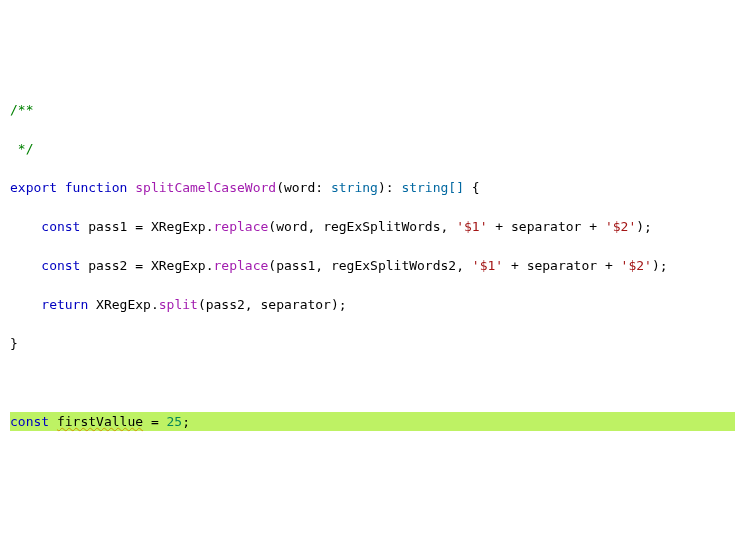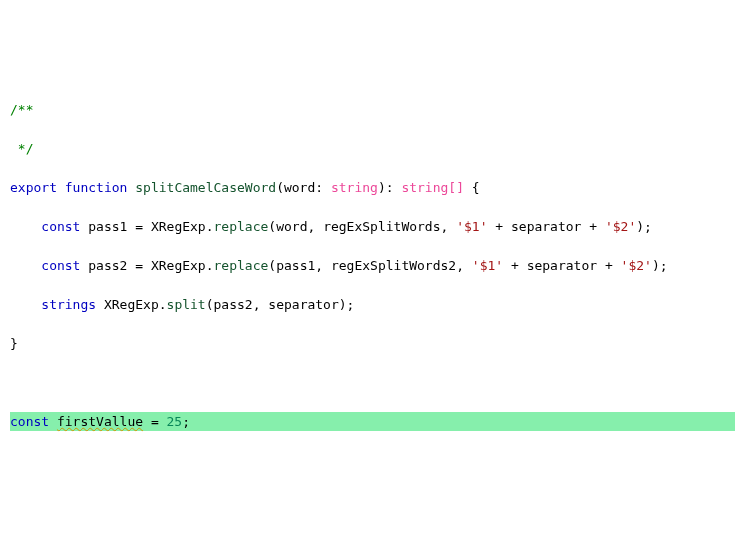--- a/index.html
+++ b/index.html
@@ -14,50 +14,50 @@
     overflow: hidden;
     line-height: 1.5;
     white-space: pre;
   }
   .code-area {
     padding: 2px 10px;
   }
   .line { display: block; min-height: 1.5em; }
   .comment { color: #008000; }
   .keyword { color: #0000c0; }
-  .func { color: #14532d; }
-  .type { color: #ec4899; }
+  .func { color: #a21caf; }
+  .type { color: #0369a1; }
   .string { color: #a31515; }
   .number { color: #098658; }
   .ident { color: #000000; }
   .punct { color: #000000; }
   .warn-underline {
     text-decoration-line: underline;
     text-decoration-style: wavy;
     text-decoration-color: #cc9900;
     text-decoration-thickness: 1px;
   }
   .highlight-line {
-    background: #86efac;
+    background: #bef264;
     display: block;
     width: 100%;
   }
 </style>
 </head>
 <body>
 
 
 
 <div class="code-area">
 <span class="line"><span class="comment">/**</span></span>
 <span class="line"><span class="comment"> */</span></span>
 <span class="line"><span class="keyword">export</span><span> </span><span class="keyword">function</span><span> </span><span class="func">splitCamelCaseWord</span><span class="punct">(</span><span class="ident">word</span><span class="punct">: </span><span class="type">string</span><span class="punct">)</span><span class="punct">: </span><span class="type">string[]</span><span class="punct"> {</span></span>
 <span class="line"><span>    </span><span class="keyword">const</span><span> </span><span class="ident">pass1</span><span class="punct"> = </span><span class="ident">XRegExp</span><span class="punct">.</span><span class="func">replace</span><span class="punct">(</span><span class="ident">word</span><span class="punct">, </span><span class="ident">regExSplitWords</span><span class="punct">, </span><span class="string">'$1'</span><span class="punct"> + </span><span class="ident">separator</span><span class="punct"> + </span><span class="string">'$2'</span><span class="punct">)</span><span class="punct">;</span></span>
 <span class="line"><span>    </span><span class="keyword">const</span><span> </span><span class="ident">pass2</span><span class="punct"> = </span><span class="ident">XRegExp</span><span class="punct">.</span><span class="func">replace</span><span class="punct">(</span><span class="ident">pass1</span><span class="punct">, </span><span class="ident">regExSplitWords2</span><span class="punct">, </span><span class="string">'$1'</span><span class="punct"> + </span><span class="ident">separator</span><span class="punct"> + </span><span class="string">'$2'</span><span class="punct">)</span><span class="punct">;</span></span>
-<span class="line"><span>    </span><span class="keyword">strings</span><span> </span><span class="ident">XRegExp</span><span class="punct">.</span><span class="func">split</span><span class="punct">(</span><span class="ident">pass2</span><span class="punct">, </span><span class="ident">separator</span><span class="punct">)</span><span class="punct">;</span></span>
+<span class="line"><span>    </span><span class="keyword">return</span><span> </span><span class="ident">XRegExp</span><span class="punct">.</span><span class="func">split</span><span class="punct">(</span><span class="ident">pass2</span><span class="punct">, </span><span class="ident">separator</span><span class="punct">)</span><span class="punct">;</span></span>
 <span class="line"><span class="punct">}</span></span>
 <span class="line"></span>
 <span class="line highlight-line"><span class="keyword">const</span><span> </span><span class="ident warn-underline">firstVallue</span><span class="punct"> = </span><span class="number">25</span><span class="punct">;</span></span>
 <span class="line"></span>
 
 
 
 
 
 

